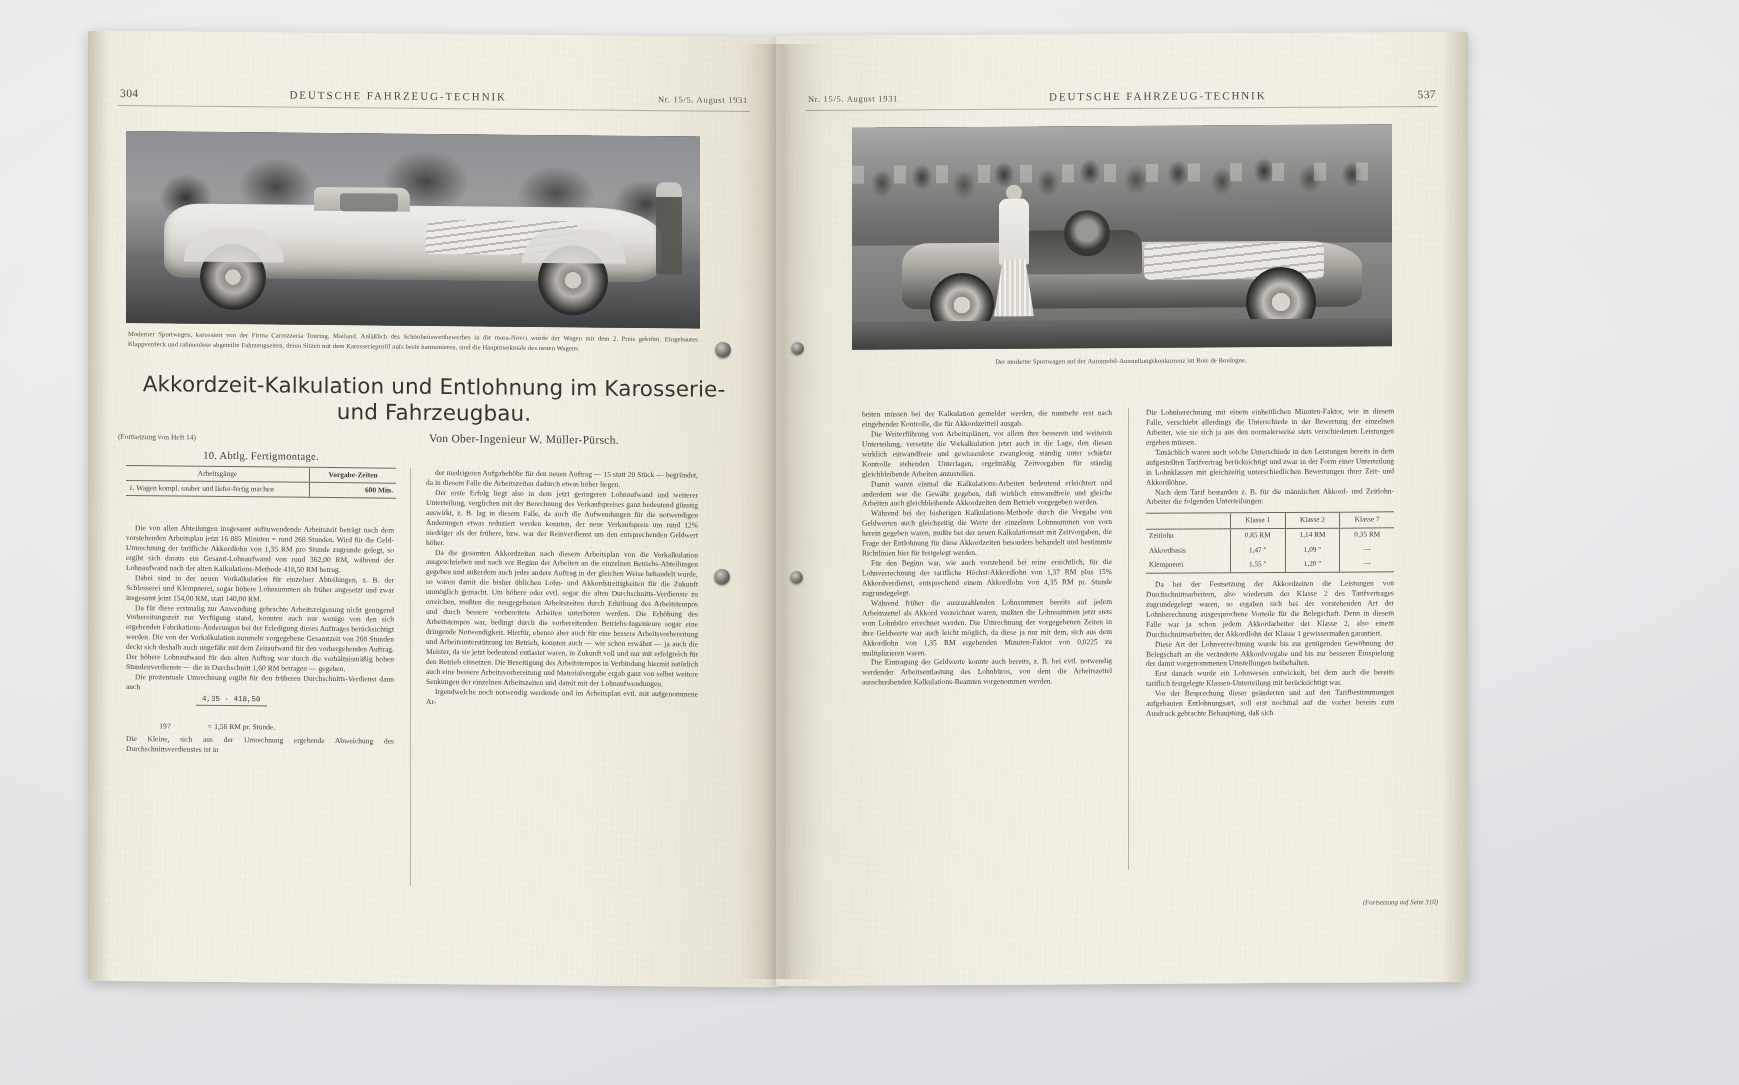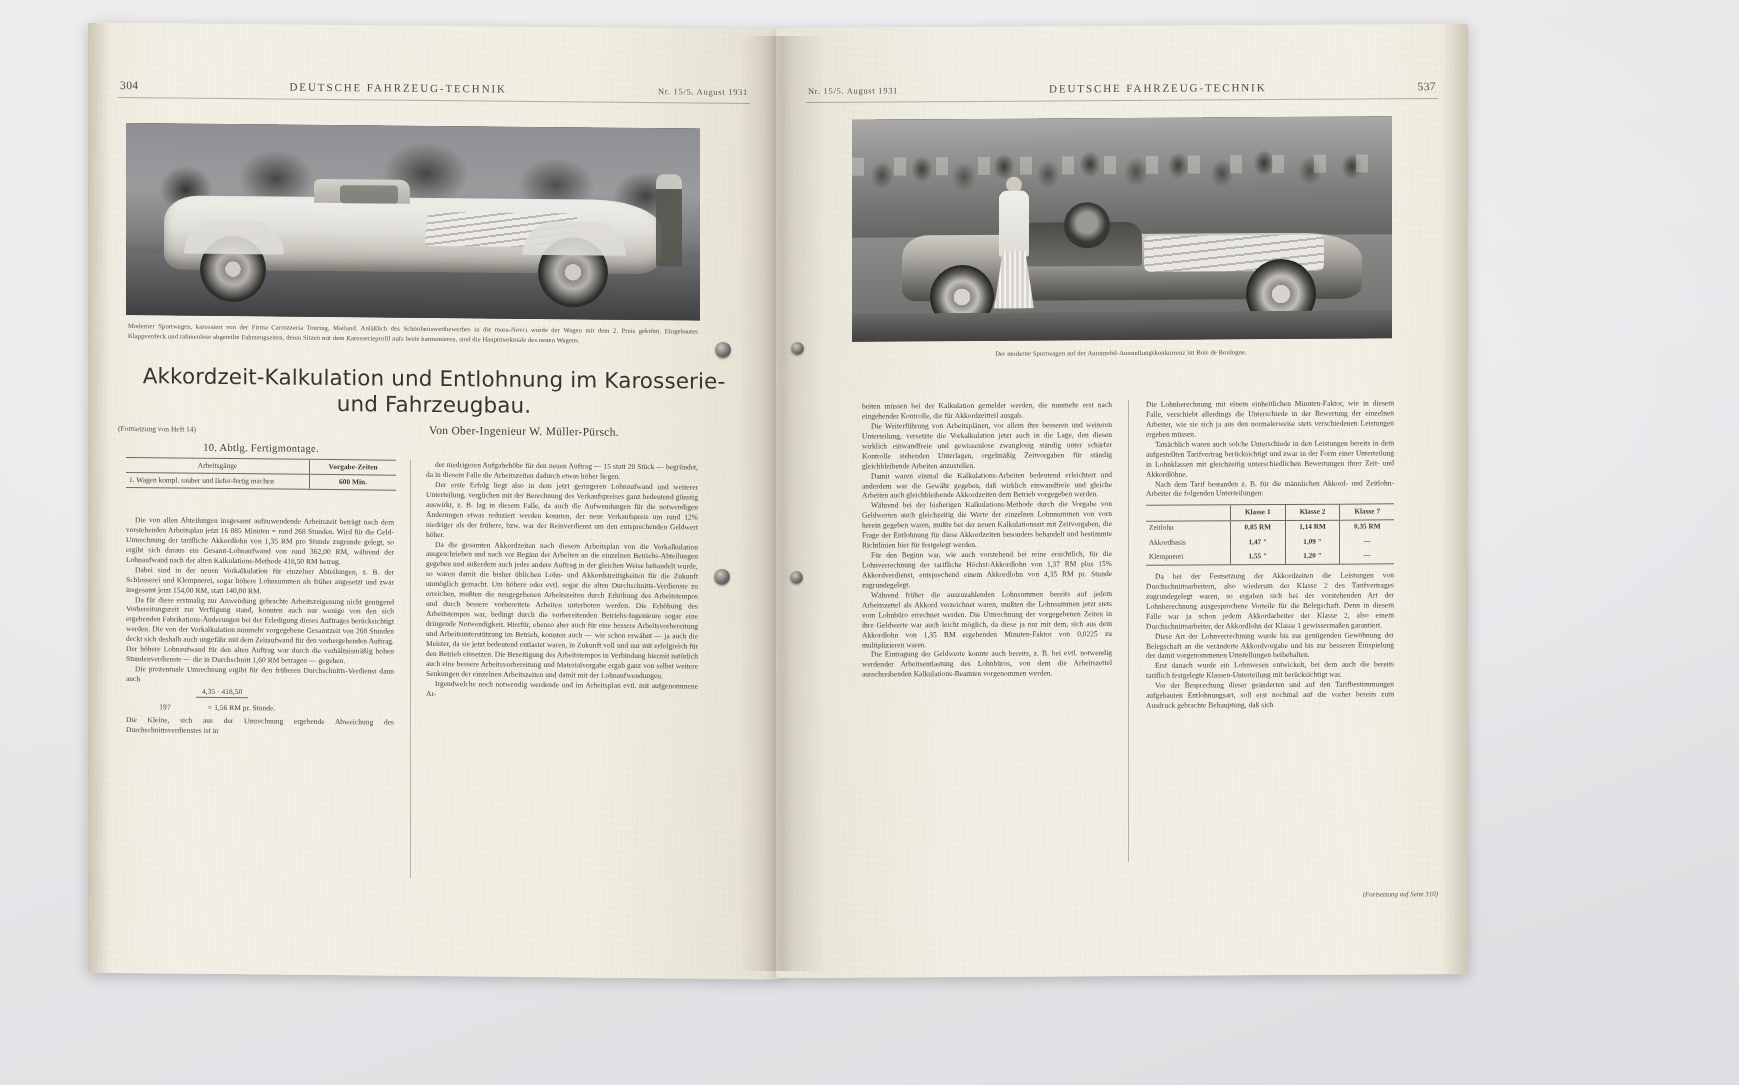--- a/index.html
+++ b/index.html
@@ -14,21 +14,21 @@
     position:absolute;inset:0;
     background:
       radial-gradient(120% 90% at 50% 35%, rgba(255,255,255,.55) 0%, rgba(255,255,255,0) 60%),
       linear-gradient(160deg,#ececed 0%,#e6e6e9 45%,#dedee2 100%);
     pointer-events:none;
   }
 
   
   .magazine{
     position:absolute;
-    left:88px;top:26px;width:1380px;height:950px;
+    left:88px;top:34px;width:1380px;height:950px;
   }
 
   .page{
     position:absolute;top:0;height:950px;
     background:
       linear-gradient(180deg,#f4f1e7 0%,#efece1 30%,#eae7db 70%,#e4e0d3 100%);
     box-shadow:0 3px 14px rgba(0,0,0,.22);
     overflow:hidden;
   }
   .page-left{
@@ -149,21 +149,21 @@
     border-collapse:collapse;width:100%;font-size:7.2px;color:#3e3c37;
   }
   table.k th,table.k td{padding:2.4px 3px;}
   table.k thead th{
     border-top:1.1px solid #6d6a61;border-bottom:1px solid #6d6a61;
     font-weight:400;text-align:center;
   }
   table.k tbody td{text-align:center;}
   table.k tbody td.lbl{text-align:left;}
   table.k tbody tr:last-child td{border-bottom:1.1px solid #6d6a61;}
-  table.k .vr{border-left:1px solid #6d6a61;font-weight:bold;}
+  table.k .vr{border-left:1px solid #6d6a61;}
 
   .tail{
     position:absolute;right:30px;font-size:6.9px;font-style:italic;color:#55534c;
   }
 
   
   .hole{
     position:absolute;width:16px;height:16px;border-radius:50%;
     background:radial-gradient(circle at 38% 32%, #c9c7c2 0%, #8e8c87 38%, #4e4d49 72%, #6f6d68 100%);
     box-shadow:0 1px 2px rgba(0,0,0,.35), inset 0 -1px 2px rgba(255,255,255,.25);
@@ -253,32 +253,32 @@
         <table class="t">
           <thead>
             <tr>
               <th style="width:68%;">Arbeitsgänge</th>
               <th class="vr">Vorgabe-Zeiten</th>
             </tr>
           </thead>
           <tbody>
             <tr>
               <td>1. Wagen kompl. sauber und liefer-fertig machen</td>
-              <td class="vr" style="text-align:center;">600 Min.</td>
+              <td class="vr" style="text-align:right;">600 Min.</td>
             </tr>
           </tbody>
         </table>
       </div>
 
       <div class="col" style="left:38px;top:492px;width:268px;">
         <p>Die von allen Abteilungen insgesamt aufzuwendende Arbeitszeit beträgt nach dem vorstehenden Arbeitsplan jetzt 16 085 Minuten = rund 268 Stunden. Wird für die Geld-Umrechnung der tarifliche Akkordlohn von 1,35 RM pro Stunde zugrunde gelegt, so ergibt sich daraus ein Gesamt-Lohnaufwand von rund 362,00 RM, während der Lohnaufwand nach der alten Kalkulations-Methode 418,50 RM betrug.</p>
         <p>Dabei sind in der neuen Vorkalkulation für einzelner Abteilungen, z. B. der Schlosserei und Klempnerei, sogar höhere Lohnsummen als früher angesetzt und zwar insgesamt jetzt 154,00 RM, statt 140,00 RM.</p>
         <p>Da für diese erstmalig zur Anwendung gebrachte Arbeitszeigenung nicht genügend Vorbereitungszeit zur Verfügung stand, konnten auch nur wenige von den sich ergebenden Fabrikations-Änderungen bei der Erledigung dieses Auftrages berücksichtigt werden. Die von der Vorkalkulation nunmehr vorgegebene Gesamtzeit von 268 Stunden deckt sich deshalb auch ungefähr mit dem Zeitaufwand für den vorhergehenden Auftrag. Der höhere Lohnaufwand für den alten Auftrag war durch die verhältnismäßig hohen Stundenverdienste — die in Durchschnitt 1,60 RM betragen — gegeben.</p>
         <p>Die prozentuale Umrechnung ergibt für den früheren Durchschnitts-Verdienst dann auch</p>
-        <p class="ctr" style="border-bottom:1px solid #6d6a61;display:inline-block;margin:2px 0 4px 70px;padding:0 6px;">4,35 · 418,50</p>
+        <p class="ctr" style="border-bottom:1px solid #6d6a61;display:inline-block;margin:2px 0 15px 70px;padding:0 6px;font-family:Liberation Mono, monospace;">4,35 · 418,50</p>
         <p class="noindent" style="display:flex;gap:4px;align-items:baseline;margin-top:1px;">
           <span style="width:78px;text-align:center;">197</span>
           <span>= 1,56 RM pr. Stunde.</span>
         </p>
         <p class="noindent" style="margin-top:3px;">Die Kleine, sich aus der Umrechnung ergebende Abweichung des Durchschnittsverdienstes ist in</p>
       </div>
 
       <div class="colrule" style="left:322px;top:434px;height:418px;"></div>
 
       <div class="col" style="left:338px;top:434px;width:272px;">

